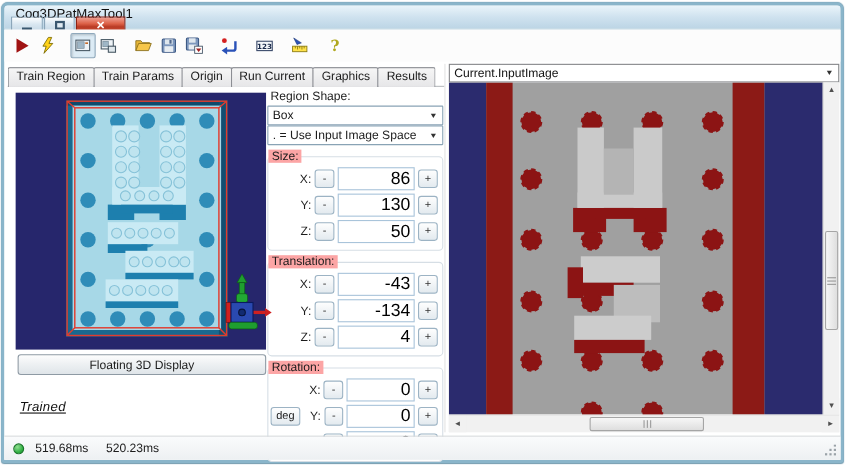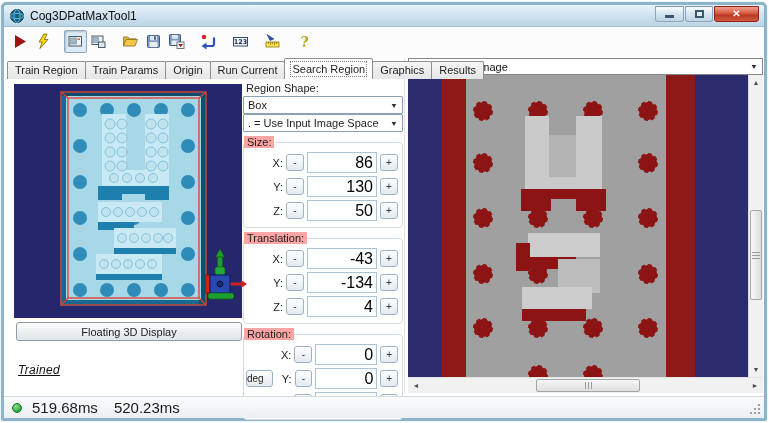--- a/index.html
+++ b/index.html
@@ -10,23 +10,23 @@
     overflow:hidden;
   }
 
   
   .window {
     position:absolute; left:1px; top:2px; width:766px; height:419px;
     border:3px solid #8ab5ca; border-radius:6px 6px 3px 3px;
     background:#eef3f7; box-shadow: inset 0 0 0 1px rgba(255,255,255,.5), 0 0 1px #6e98ac;
   }
   .titlebar {
-    height:22px; display:flex; align-items:center; padding:0 5px;
+    height:22px; display:flex; align-items:flex-start; padding:0 5px;
     background:linear-gradient(#eaf4fa,#cfe2ef 50%,#bcd5e5);
-    border-bottom:1px solid #9fc0d2; border-radius:3px 3px 0 0;
+    border-bottom:1px solid #9fc0d2; border-radius:3px 3px 0 0;flex-direction:column;
   }
   .title { font-size:12px; color:#0f0f0f; margin-left:5px; flex:1; white-space:nowrap; }
   .tb-controls { display:flex; align-items:flex-start; margin-top:-4px; }
   .tb-btn {
     height:16px; border:1px solid #8ba6ba; border-top-color:#7b96aa;
     border-radius:0 0 3px 3px; display:flex; align-items:center; justify-content:center;
     margin-left:1px; background:linear-gradient(#fcfeff,#d8e6f0 45%,#c2d5e3);
     cursor:default;
   }
   .btn-min { width:29px; } .btn-max { width:28px; }
@@ -97,21 +97,21 @@
   }
   .num {
     width:70px; height:21px; border:1px solid #a9c4da; font-size:16px; color:#000;
     text-align:right; padding:0 3px; font-family:"Liberation Sans",sans-serif; background:#fff;
   }
   .num.short { width:62px; }
   .deg-slot { width:27px; display:flex; }
   .deg-btn {
     width:27px; height:17px; border:1px solid #9cb3c4; border-radius:3px;
     background:linear-gradient(#fefefe,#e3eaef); font-size:10px; color:#222;
-    display:flex; align-items:center; cursor:default;
+    display:flex; align-items:center; justify-content:center; cursor:default;
   }
 
   .divider { position:absolute; left:400px; top:31px; width:1px; height:335px; background:#e3e3e3; }
 
   
   .img-combo {
     position:absolute; left:404px; top:31px; width:355px; height:17px;
     border:1px solid #848689; background:#fff; font-size:11px; color:#111;
     display:flex; align-items:center; justify-content:space-between; padding:0 4px; cursor:default;
   }
@@ -135,21 +135,21 @@
     display:flex; align-items:center; justify-content:center;
   }
   .grip-v { width:8px; height:1px; background:#9a9a9a; box-shadow:0 3px 0 #9a9a9a, 0 -3px 0 #9a9a9a; }
   .grip-h { width:1px; height:7px; background:#9a9a9a; box-shadow:3px 0 0 #9a9a9a, -3px 0 0 #9a9a9a; }
   .hscroll .track { flex:1; position:relative; }
 
   
   .statusbar {
     position:absolute; left:0; right:0; bottom:0; height:22px;
     background:linear-gradient(#fafbfc,#edf0f2); border-top:1px solid #d8dbdd;
-    display:flex; align-items:center; font-size:15px; color:#1c1c1c;
+    display:flex; align-items:center; font-size:11px; color:#1c1c1c;
   }
   .status-dot {
     width:10px; height:10px; border-radius:50%; margin-left:8px;
     background:radial-gradient(circle at 35% 30%, #90e090, #2fae42 65%, #1c8a30);
     border:1px solid #1a742a;
   }
   .time1 { margin-left:10px; } .time2 { margin-left:16px; }
   .resize-grip { position:absolute; right:3px; bottom:3px; }
 </style>
 </head>
@@ -258,21 +258,20 @@
           <text x="8.5" y="13.5" font-size="14" font-weight="bold" text-anchor="middle" fill="#b0a820" font-family="DejaVu Serif, serif">?</text>
         </svg>
       </div>
     </div>
 
     <div class="tabstrip">
       <div class="tab"><span class="tab-label">Train Region</span></div>
       <div class="tab"><span class="tab-label">Train Params</span></div>
       <div class="tab"><span class="tab-label">Origin</span></div>
       <div class="tab"><span class="tab-label">Run Current</span></div>
-      <div class="tab active"><span class="tab-label">Search Region</span></div>
       <div class="tab"><span class="tab-label">Graphics</span></div>
       <div class="tab"><span class="tab-label">Results</span></div>
     </div>
     <div class="tabpage-line"></div>
 
     <div class="viewport3d">
       <svg width="228" height="234" viewBox="0 0 228 234">
         <rect x="0" y="0" width="228" height="234" fill="#26266c"></rect>
         <g>
           <rect x="46" y="7" width="147" height="215" fill="#19688f"></rect>

